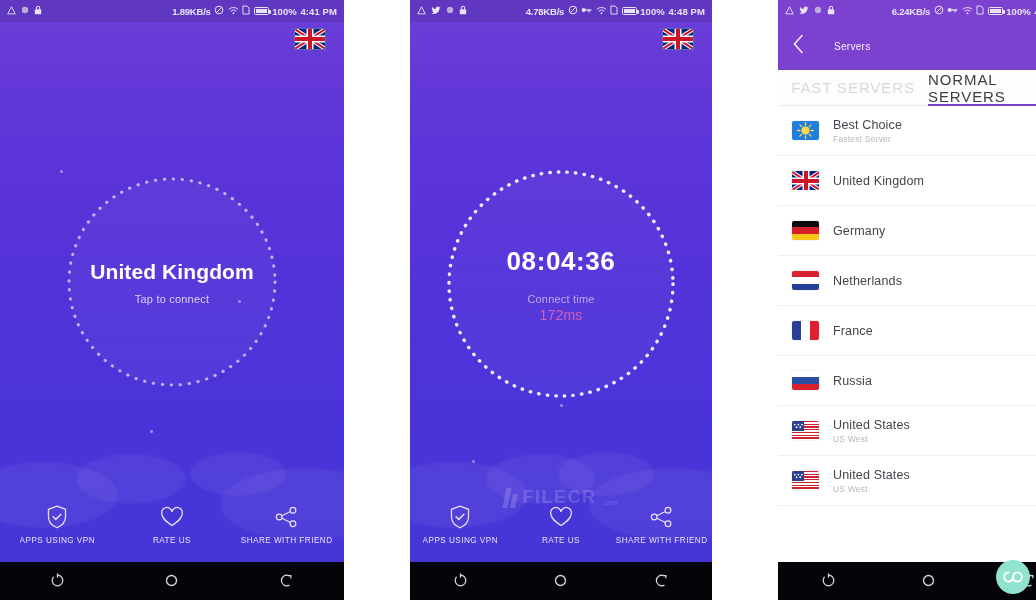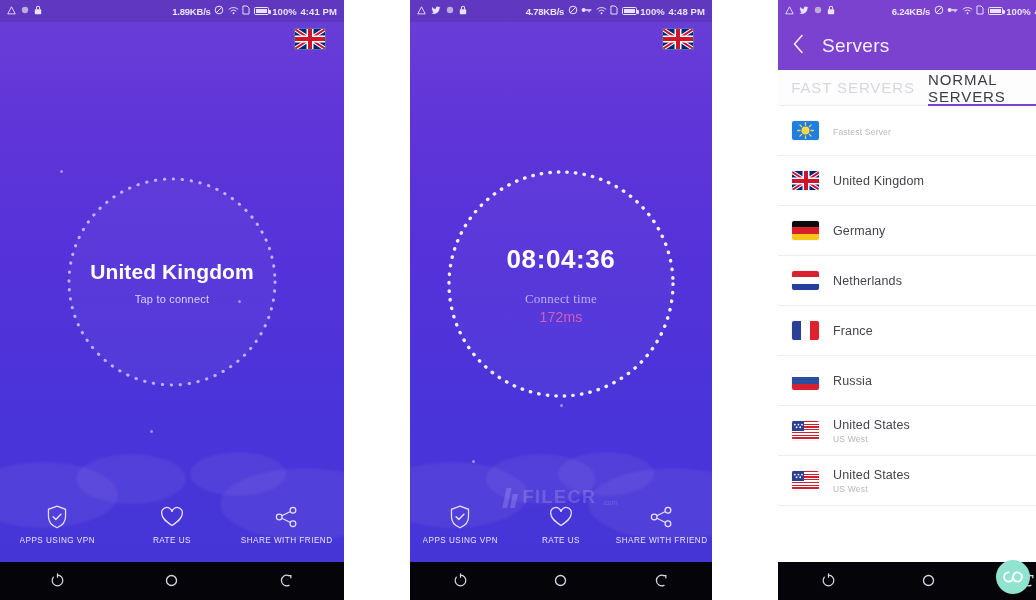--- a/index.html
+++ b/index.html
@@ -82,21 +82,21 @@
   .ring { position:relative; display:block; }
   .ring-label {
     position:absolute; left:50%; top:50%; transform:translate(-50%,-50%);
     text-align:center; width:240px;
   }
   .country-name {
     color:#ffffff; font-size:21px; font-weight:bold; letter-spacing:.1px; white-space:nowrap;
   }
   .tap-hint { color:#d9d0f4; font-size:11px; margin-top:9px; letter-spacing:.2px; }
   .timer { color:#ffffff; font-size:26px; font-weight:bold; letter-spacing:.6px; }
-  .conn-label { color:#b9aef0; font-size:13px; margin-top:16px; letter-spacing:.2px;font-family:Liberation Serif, serif; }
+  .conn-label { color:#b9aef0; font-size:11px; margin-top:16px; letter-spacing:.2px; }
   .ping { color:#d45fb5; font-size:14px; margin-top:2px; letter-spacing:.2px; }
 
   
   .actionbar {
     position:absolute; left:0; right:0; bottom:38px; height:62px;
     display:flex; align-items:flex-start; justify-content:space-around; z-index:4;
     padding-top:4px;
   }
   .action { display:flex; flex-direction:column; align-items:center; width:33.33%; cursor:pointer; }
   .action .glyph { height:26px; display:flex; align-items:center; justify-content:center; }
@@ -113,21 +113,21 @@
   .navbar .nb { color:#d8d8e2; font-size:15px; cursor:pointer; line-height:1; }
 
   
   .srv-screen { position:absolute; inset:0; background:#ffffff; }
   .srv-header {
     position:absolute; top:22px; left:0; right:0; height:48px;
     background:#7b41cf;
     display:flex; align-items:center; padding:0 14px; z-index:5;
   }
   .srv-back { color:#f3ecff; font-size:19px; cursor:pointer; width:22px; }
-  .srv-title { color:#f6f1ff; font-size:19px; margin-left:8px; letter-spacing:.3px;text-align:right; }
+  .srv-title { color:#f6f1ff; font-size:10px; margin-left:20px; letter-spacing:.3px;text-align:right; }
   .srv-refresh { margin-left:auto; cursor:pointer; }
 
   .srv-tabs {
     position:absolute; top:70px; left:0; right:0; height:36px;
     background:#fdfdfd; display:flex; z-index:4;
     border-bottom:1px solid #ececec;
   }
   .srv-tab {
     flex:1; display:flex; align-items:center; justify-content:center;
     font-size:15px; letter-spacing:.9px; cursor:pointer; position:relative;
@@ -583,20 +583,21 @@
                     <line x1="19" y1="9.5" x2="21.4" y2="9.5"></line>
                     <line x1="7.9" y1="3.9" x2="9.6" y2="5.6"></line>
                     <line x1="17.4" y1="13.4" x2="19.1" y2="15.1"></line>
                     <line x1="19.1" y1="3.9" x2="17.4" y2="5.6"></line>
                     <line x1="9.6" y1="13.4" x2="7.9" y2="15.1"></line>
                   </g>
                 </g>
               </svg>
             </div>
             <div class="srv-text">
+              <div class="srv-name">Best Choice</div>
               <div class="srv-sub">Fastest Server</div>
             </div>
             <div class="bars">
               <span style="height:6px;background:#2eb82e"></span>
               <span style="height:9px;background:#2eb82e"></span>
               <span style="height:12px;background:#2eb82e"></span>
               <span style="height:15px;background:#2eb82e"></span>
               <span style="height:17.5px;background:#2eb82e"></span>
             </div>
           </div>

